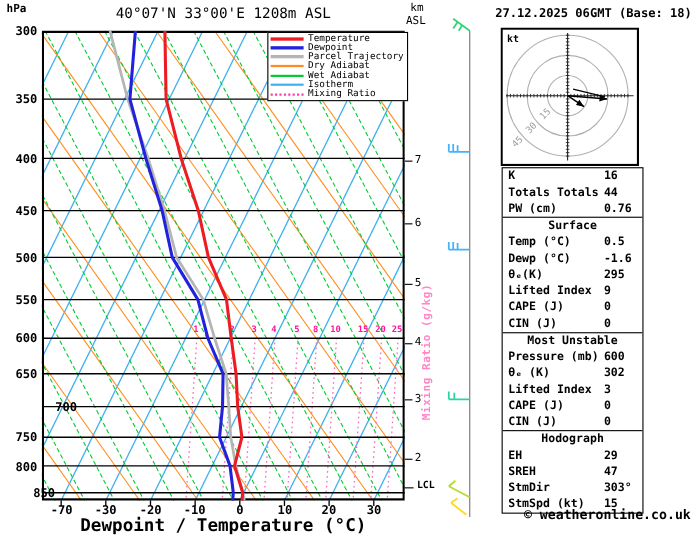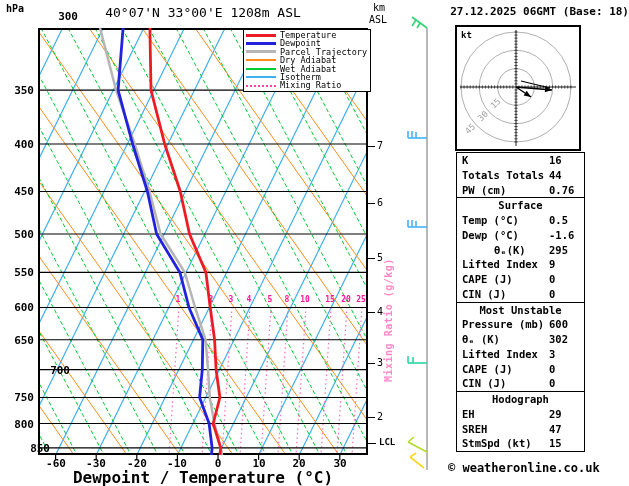--- a/index.html
+++ b/index.html
@@ -21,21 +21,21 @@
   .lg-row{display:flex;align-items:center;height:8.4px;}
   .lg-samp{width:30px;flex:none;margin-right:4px;position:relative;}
   .lg-line{display:block;width:30px;}
   .lg-txt{font-size:8.5px;line-height:8.4px;white-space:nowrap;}
   .ptable{position:absolute;border:1.5px solid #000;background:#fff;font-size:10.5px;font-weight:bold;}
   .tsec{border-top:1.5px solid #000;}
   .tsec:first-child{border-top:none;}
   .trow{position:relative;height:14.75px;line-height:14.75px;padding-left:5px;white-space:nowrap;}
   .trow .tval{position:absolute;left:92px;top:0;}
   .thead{text-align:center;padding-left:0;}
-  .footer{position:absolute;font-size:12px;font-weight:bold;text-align:left;white-space:nowrap;}
+  .footer{position:absolute;font-size:12px;font-weight:bold;text-align:right;white-space:nowrap;}
   svg{position:absolute;display:block;}
 </style>
 </head>
 <body>
 
 <div class="canvas">
 
   <div class="lbl unit" style="left:6px;top:3px;font-weight:bold;">hPa</div>
   <div class="lbl title" style="left:38px;top:5px;width:330px;">40°07'N 33°00'E 1208m ASL</div>
   <div class="lbl unit" style="left:373px;top:2px;">km</div>
@@ -178,35 +178,35 @@
       </div>
       <div class="lg-row" style="">
         <div class="lg-samp" style="">
           <div class="lg-line" style="border-top: 2px dotted rgb(255, 63, 174);"></div>
         </div>
         <div class="lg-txt" style="">Mixing Ratio</div>
       </div>
     </div>
 
   <div id="plabels">
-      <div class="ptick" style="left:0px;top:10px;margin-left:44px;">300</div>
+      <div class="ptick" style="left:0px;top:22px;">300</div>
       <div class="ptick" style="left:0px;top:84px;">350</div>
       <div class="ptick" style="left:0px;top:138px;">400</div>
       <div class="ptick" style="left:0px;top:185px;">450</div>
       <div class="ptick" style="left:0px;top:228px;">500</div>
       <div class="ptick" style="left:0px;top:266px;">550</div>
       <div class="ptick" style="left:0px;top:301px;">600</div>
       <div class="ptick" style="left:0px;top:334px;">650</div>
       <div class="ptick" style="left:0px;top:364px;padding-left:36px;">700</div>
       <div class="ptick" style="left:0px;top:391px;">750</div>
       <div class="ptick" style="left:0px;top:418px;">800</div>
       <div class="ptick" style="left:16px;top:442px;">850</div>
     </div>
   <div id="tlabels">
-      <div class="ttick" style="left:41px;top:457px;">-60</div>
+      <div class="ttick" style="left:41px;top:457px;">-70</div>
       <div class="ttick" style="left:81px;top:457px;">-30</div>
       <div class="ttick" style="left:122px;top:457px;">-20</div>
       <div class="ttick" style="left:162px;top:457px;">-10</div>
       <div class="ttick" style="left:203px;top:457px;">0</div>
       <div class="ttick" style="left:244px;top:457px;">10</div>
       <div class="ttick" style="left:284px;top:457px;">20</div>
       <div class="ttick" style="left:325px;top:457px;">30</div>
     </div>
   <div id="kmlabels">
       <div class="kmdash" style="left:368px;top:146px;width:7px;"></div>
@@ -343,35 +343,36 @@
   <div class="ptable" style="left:456px;top:152px;width:127px;" id="ptable">
       <div class="tsec" style="">
         <div class="trow" style=""><div class="" style="display:inline;">K</div><div class="tval" style="">16</div></div>
         <div class="trow" style=""><div class="" style="display:inline;">Totals Totals</div><div class="tval" style="">44</div></div>
         <div class="trow" style=""><div class="" style="display:inline;">PW (cm)</div><div class="tval" style="">0.76</div></div>
       </div>
       <div class="tsec" style="">
         <div class="trow thead" style="">Surface</div>
         <div class="trow" style=""><div class="" style="display:inline;">Temp (°C)</div><div class="tval" style="">0.5</div></div>
         <div class="trow" style=""><div class="" style="display:inline;">Dewp (°C)</div><div class="tval" style="">-1.6</div></div>
-        <div class="trow" style=""><div class="" style="display:inline;margin-left:32px;">θₑ(K)</div><div class="tval" style="">295</div></div>
+        <div class="trow" style=""><div class="" style="display:inline;">θₑ(K)</div><div class="tval" style="">295</div></div>
         <div class="trow" style=""><div class="" style="display:inline;">Lifted Index</div><div class="tval" style="">9</div></div>
         <div class="trow" style=""><div class="" style="display:inline;">CAPE (J)</div><div class="tval" style="">0</div></div>
         <div class="trow" style=""><div class="" style="display:inline;">CIN (J)</div><div class="tval" style="">0</div></div>
       </div>
       <div class="tsec" style="">
         <div class="trow thead" style="">Most Unstable</div>
         <div class="trow" style=""><div class="" style="display:inline;">Pressure (mb)</div><div class="tval" style="">600</div></div>
         <div class="trow" style=""><div class="" style="display:inline;">θₑ (K)</div><div class="tval" style="">302</div></div>
         <div class="trow" style=""><div class="" style="display:inline;">Lifted Index</div><div class="tval" style="">3</div></div>
         <div class="trow" style=""><div class="" style="display:inline;">CAPE (J)</div><div class="tval" style="">0</div></div>
         <div class="trow" style=""><div class="" style="display:inline;">CIN (J)</div><div class="tval" style="">0</div></div>
       </div>
       <div class="tsec" style="">
         <div class="trow thead" style="">Hodograph</div>
         <div class="trow" style=""><div class="" style="display:inline;">EH</div><div class="tval" style="">29</div></div>
         <div class="trow" style=""><div class="" style="display:inline;">SREH</div><div class="tval" style="">47</div></div>
+        <div class="trow" style=""><div class="" style="display:inline;">StmDir</div><div class="tval" style="">303°</div></div>
         <div class="trow" style=""><div class="" style="display:inline;">StmSpd (kt)</div><div class="tval" style="">15</div></div>
       </div>
     </div>
 
   <div class="footer" style="left:448px;top:461px;width:180px;">© weatheronline.co.uk</div>
 </div>
 
 </body></html>

